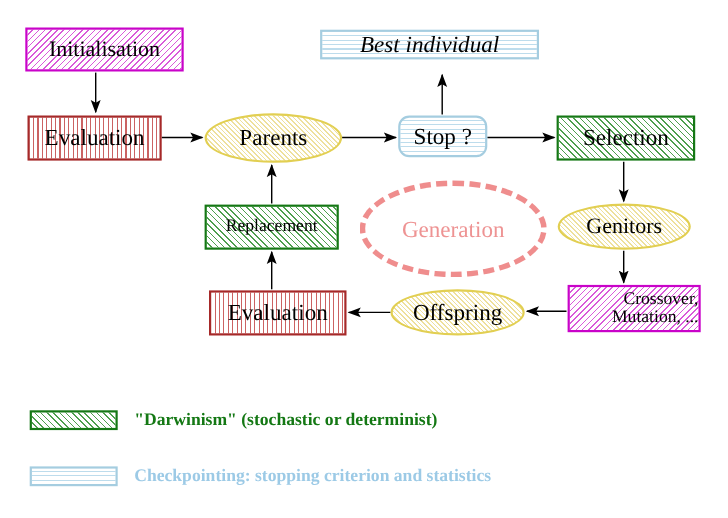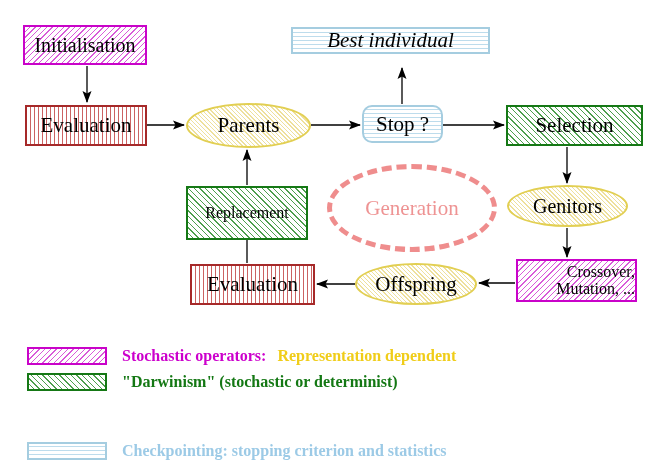--- a/index.html
+++ b/index.html
@@ -13,46 +13,46 @@
     color:#000;line-height:1.05;
   }
   
   .hatch-magenta{background:repeating-linear-gradient(135deg,#ffffff 0 3px,#d95ad9 3px 4px);border:2px solid #c903c9;}
   .stripe-red{background:repeating-linear-gradient(90deg,#ffffff 0 3px,#cb6262 3px 4px);border:2px solid #a62929;}
   .hatch-green{background:repeating-linear-gradient(45deg,#ffffff 0 3px,#4d9f4d 3px 4px);border:2px solid #157815;}
   .hatch-yellow{background:repeating-linear-gradient(45deg,#ffffff 0 2px,#eee09c 2px 3px);border:2px solid #e2cf52;}
   .stripe-cyan{background:repeating-linear-gradient(0deg,#ffffff 0 3px,#bddcec 3px 4px);border:2px solid #a5cde0;}
   .ellipse{border-radius:50%;}
   
-  #initialisation{left:23px;top:25px;width:124px;height:40px;font-size:20px;}
+  #initialisation{left:23px;top:25px;width:144px;height:40px;font-size:20px;}
   #evaluation-top{left:25px;top:105px;width:122px;height:41px;font-size:21px;}
   #parents{left:186px;top:103px;width:125px;height:45px;font-size:21px;}
   #best-individual{left:291px;top:27px;width:199px;height:27px;font-size:21px;font-style:italic;}
   #stop{left:362px;top:105px;width:81px;height:38px;border-radius:10px;font-size:21px;}
-  #selection{left:506px;top:105px;width:137px;height:41px;font-size:21px;}
+  #selection{left:506px;top:105px;width:126px;height:41px;font-size:21px;}
   #genitors{left:507px;top:185px;width:121px;height:42px;font-size:20px;}
   #crossover{left:516px;top:259px;width:121px;height:43px;font-size:16px;flex-direction:column;align-items:flex-end;}
   #offspring{left:355px;top:263px;width:122px;height:42px;font-size:21px;}
   #evaluation-bottom{left:190px;top:264px;width:125px;height:41px;font-size:21px;}
-  #replacement{left:186px;top:186px;width:122px;height:54px;font-size:16px;}
+  #replacement{left:186px;top:186px;width:122px;height:41px;font-size:16px;}
   #generation{
     left:327px;top:164px;width:170px;height:88px;border-radius:50%;
     border:5px dashed #ef8d8d;color:#ee9393;font-size:21px;background:transparent;text-align:center;
   }
   
   #arrows{position:absolute;left:0;top:0;width:662px;height:471px;pointer-events:none;}
   
   .legend-row{position:absolute;left:27px;display:flex;align-items:center;height:20px;}
   .swatch{width:80px;height:18px;box-sizing:border-box;flex:0 0 auto;}
   .legend-text{margin-left:15px;font-size:16px;font-weight:bold;white-space:nowrap;}
   .legend-text2{margin-left:11px;font-size:16px;font-weight:bold;white-space:nowrap;}
   #legend-row-1{top:346px;}
   #legend-row-2{top:372px;}
   #legend-row-3{top:397px;}
-  #legend-row-4{top:441px;text-align:right;}
+  #legend-row-4{top:423px;text-align:right;}
   .c-magenta{color:#cc00cc;}
   .c-yellow{color:#f0cd19;}
   .c-green{color:#147814;}
   .c-red{color:#cc2020;}
   .c-cyan{color:#9ccae6;}
 </style>
 </head>
 <body>
 
 <div id="canvas">
@@ -120,25 +120,20 @@
   </div>
 
   <div class="node hatch-green" id="replacement">
     <span>Replacement</span>
   </div>
 
   <div class="node" id="generation">
     <span>Generation</span>
   </div>
 
-  <div class="legend-row" id="legend-row-1">
-    <div class="swatch hatch-magenta"></div>
-    <span class="legend-text c-magenta">Stochastic operators:</span>
-    <span class="legend-text2 c-yellow">Representation dependent</span>
-  </div>
 
   <div class="legend-row" id="legend-row-2">
     <div class="swatch hatch-green"></div>
     <span class="legend-text c-green">"Darwinism" (stochastic or determinist)</span>
   </div>
 
 
   <div class="legend-row" id="legend-row-4">
     <div class="swatch stripe-cyan"></div>
     <span class="legend-text c-cyan">Checkpointing: stopping criterion and statistics</span>

